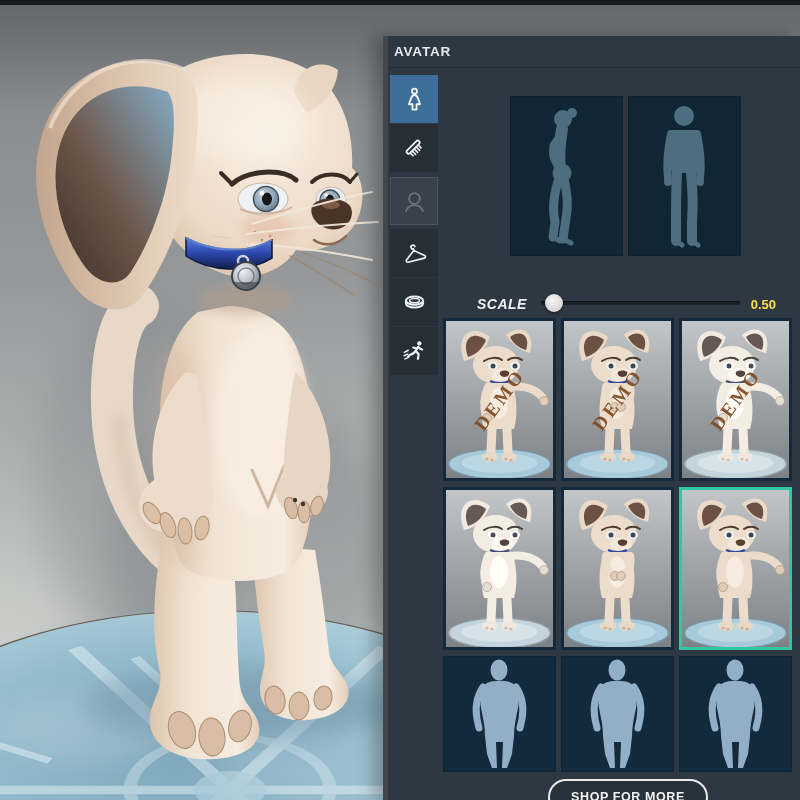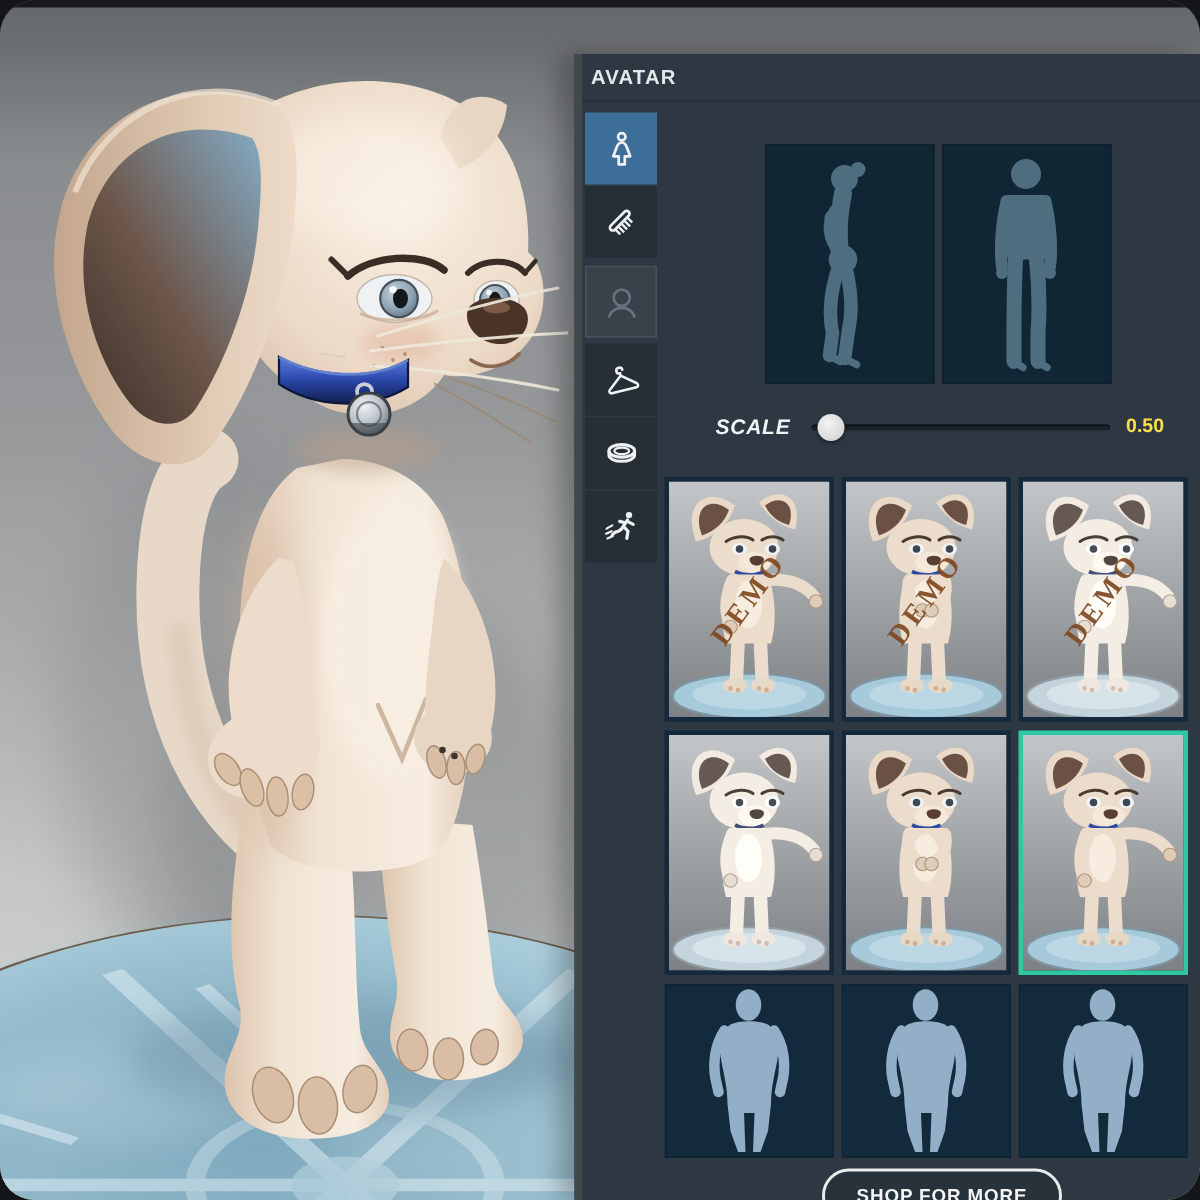--- a/index.html
+++ b/index.html
@@ -1,17 +1,17 @@
 <!DOCTYPE html>
 <html><head>
 <meta charset="utf-8">
 <style>
   html,body{margin:0;padding:0;width:800px;height:800px;overflow:hidden;background:#131518;
     font-family:"Liberation Sans",sans-serif;-webkit-font-smoothing:antialiased;}
-  .stage{position:relative;width:800px;height:800px;overflow:hidden;border-radius:23px;}
+  .stage{position:relative;width:800px;height:800px;overflow:hidden;}
 
   
   .scene{position:absolute;inset:0;
     background:linear-gradient(180deg,#63666a 0px,#6e7174 36px,#8a8d90 110px,#96989a 280px,
       #acaeae 440px,#c6c8c6 590px,#cccdca 650px,#b9bbba 720px,#a7a9aa 800px);}
   .scene svg{position:absolute;inset:0;display:block;}
   .topbar{position:absolute;top:0;left:0;right:0;height:5px;background:#17191d;z-index:6;}
 
   
   .panel{position:absolute;left:383px;top:36px;bottom:0;right:0;background:#2d3842;
@@ -29,21 +29,21 @@
   .tool.off{background:#39424b;color:#67727c;box-shadow:inset 0 0 0 1px #49535d;}
   .tool svg{width:27px;height:27px;display:block;}
 
   
   .previews{position:absolute;left:122px;top:60px;display:flex;gap:5px;}
   .preview{width:113px;height:160px;background:#112634;box-shadow:inset 0 0 0 1px #0d1f2b;
     color:#4e6e7f;cursor:pointer;}
   .preview svg{width:100%;height:100%;display:block;}
 
   
-  .scale-row{position:absolute;left:55px;top:240px;right:24px;height:36px;display:flex;align-items:flex-start;}
+  .scale-row{position:absolute;left:55px;top:240px;right:24px;height:36px;display:flex;align-items:flex-end;}
   .scale-label{margin-left:34px;color:#f0f3f5;font-size:14px;font-weight:700;font-style:italic;
     letter-spacing:.5px;}
   .slider{position:relative;width:202px;height:18px;margin-left:14px;}
   .slider .track{position:absolute;left:0;right:0;top:7px;height:4px;border-radius:2px;
     background:#1b232b;box-shadow:inset 0 1px 1px rgba(0,0,0,.6);}
   .slider .thumb{position:absolute;top:0;width:18px;height:18px;border-radius:50%;
     background:radial-gradient(circle at 40% 35%,#f4f4f4,#d8d8d8 70%,#b9bcbe);
     box-shadow:0 1px 3px rgba(0,0,0,.5);margin-left:-2px;cursor:pointer;}
   .scale-value{margin-left:11px;color:#fde047;font-size:13px;font-weight:700;}
 

